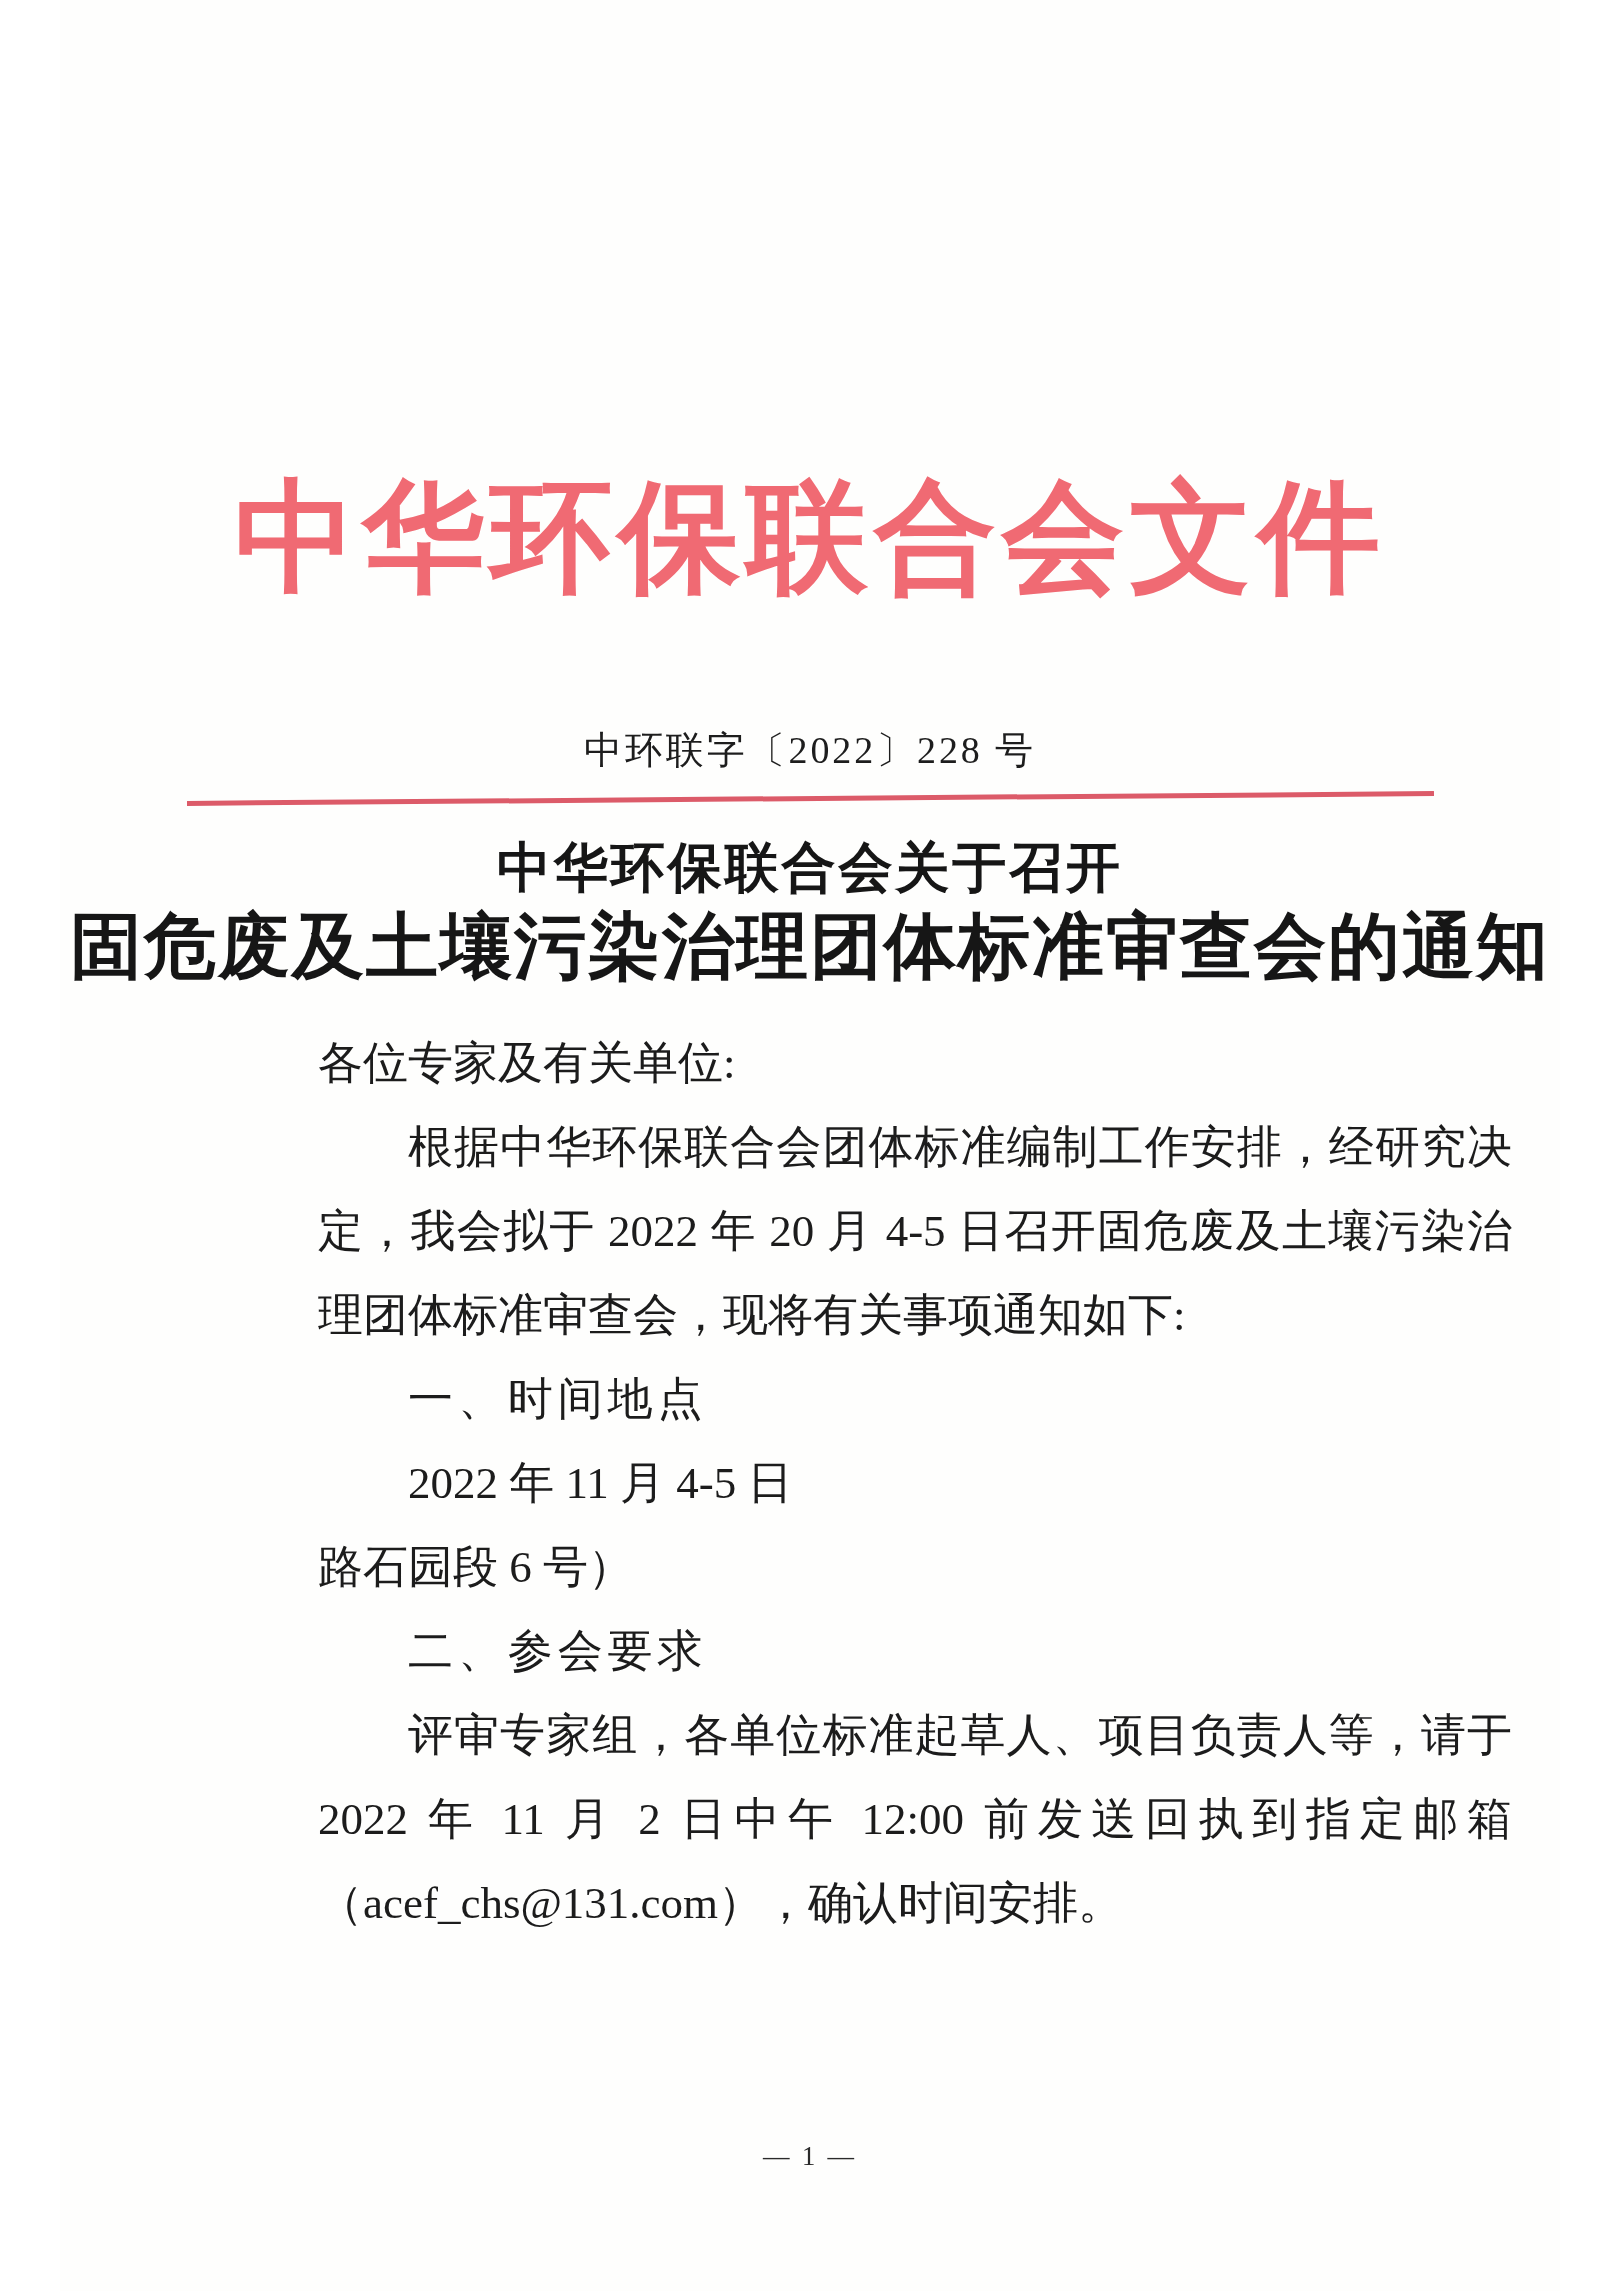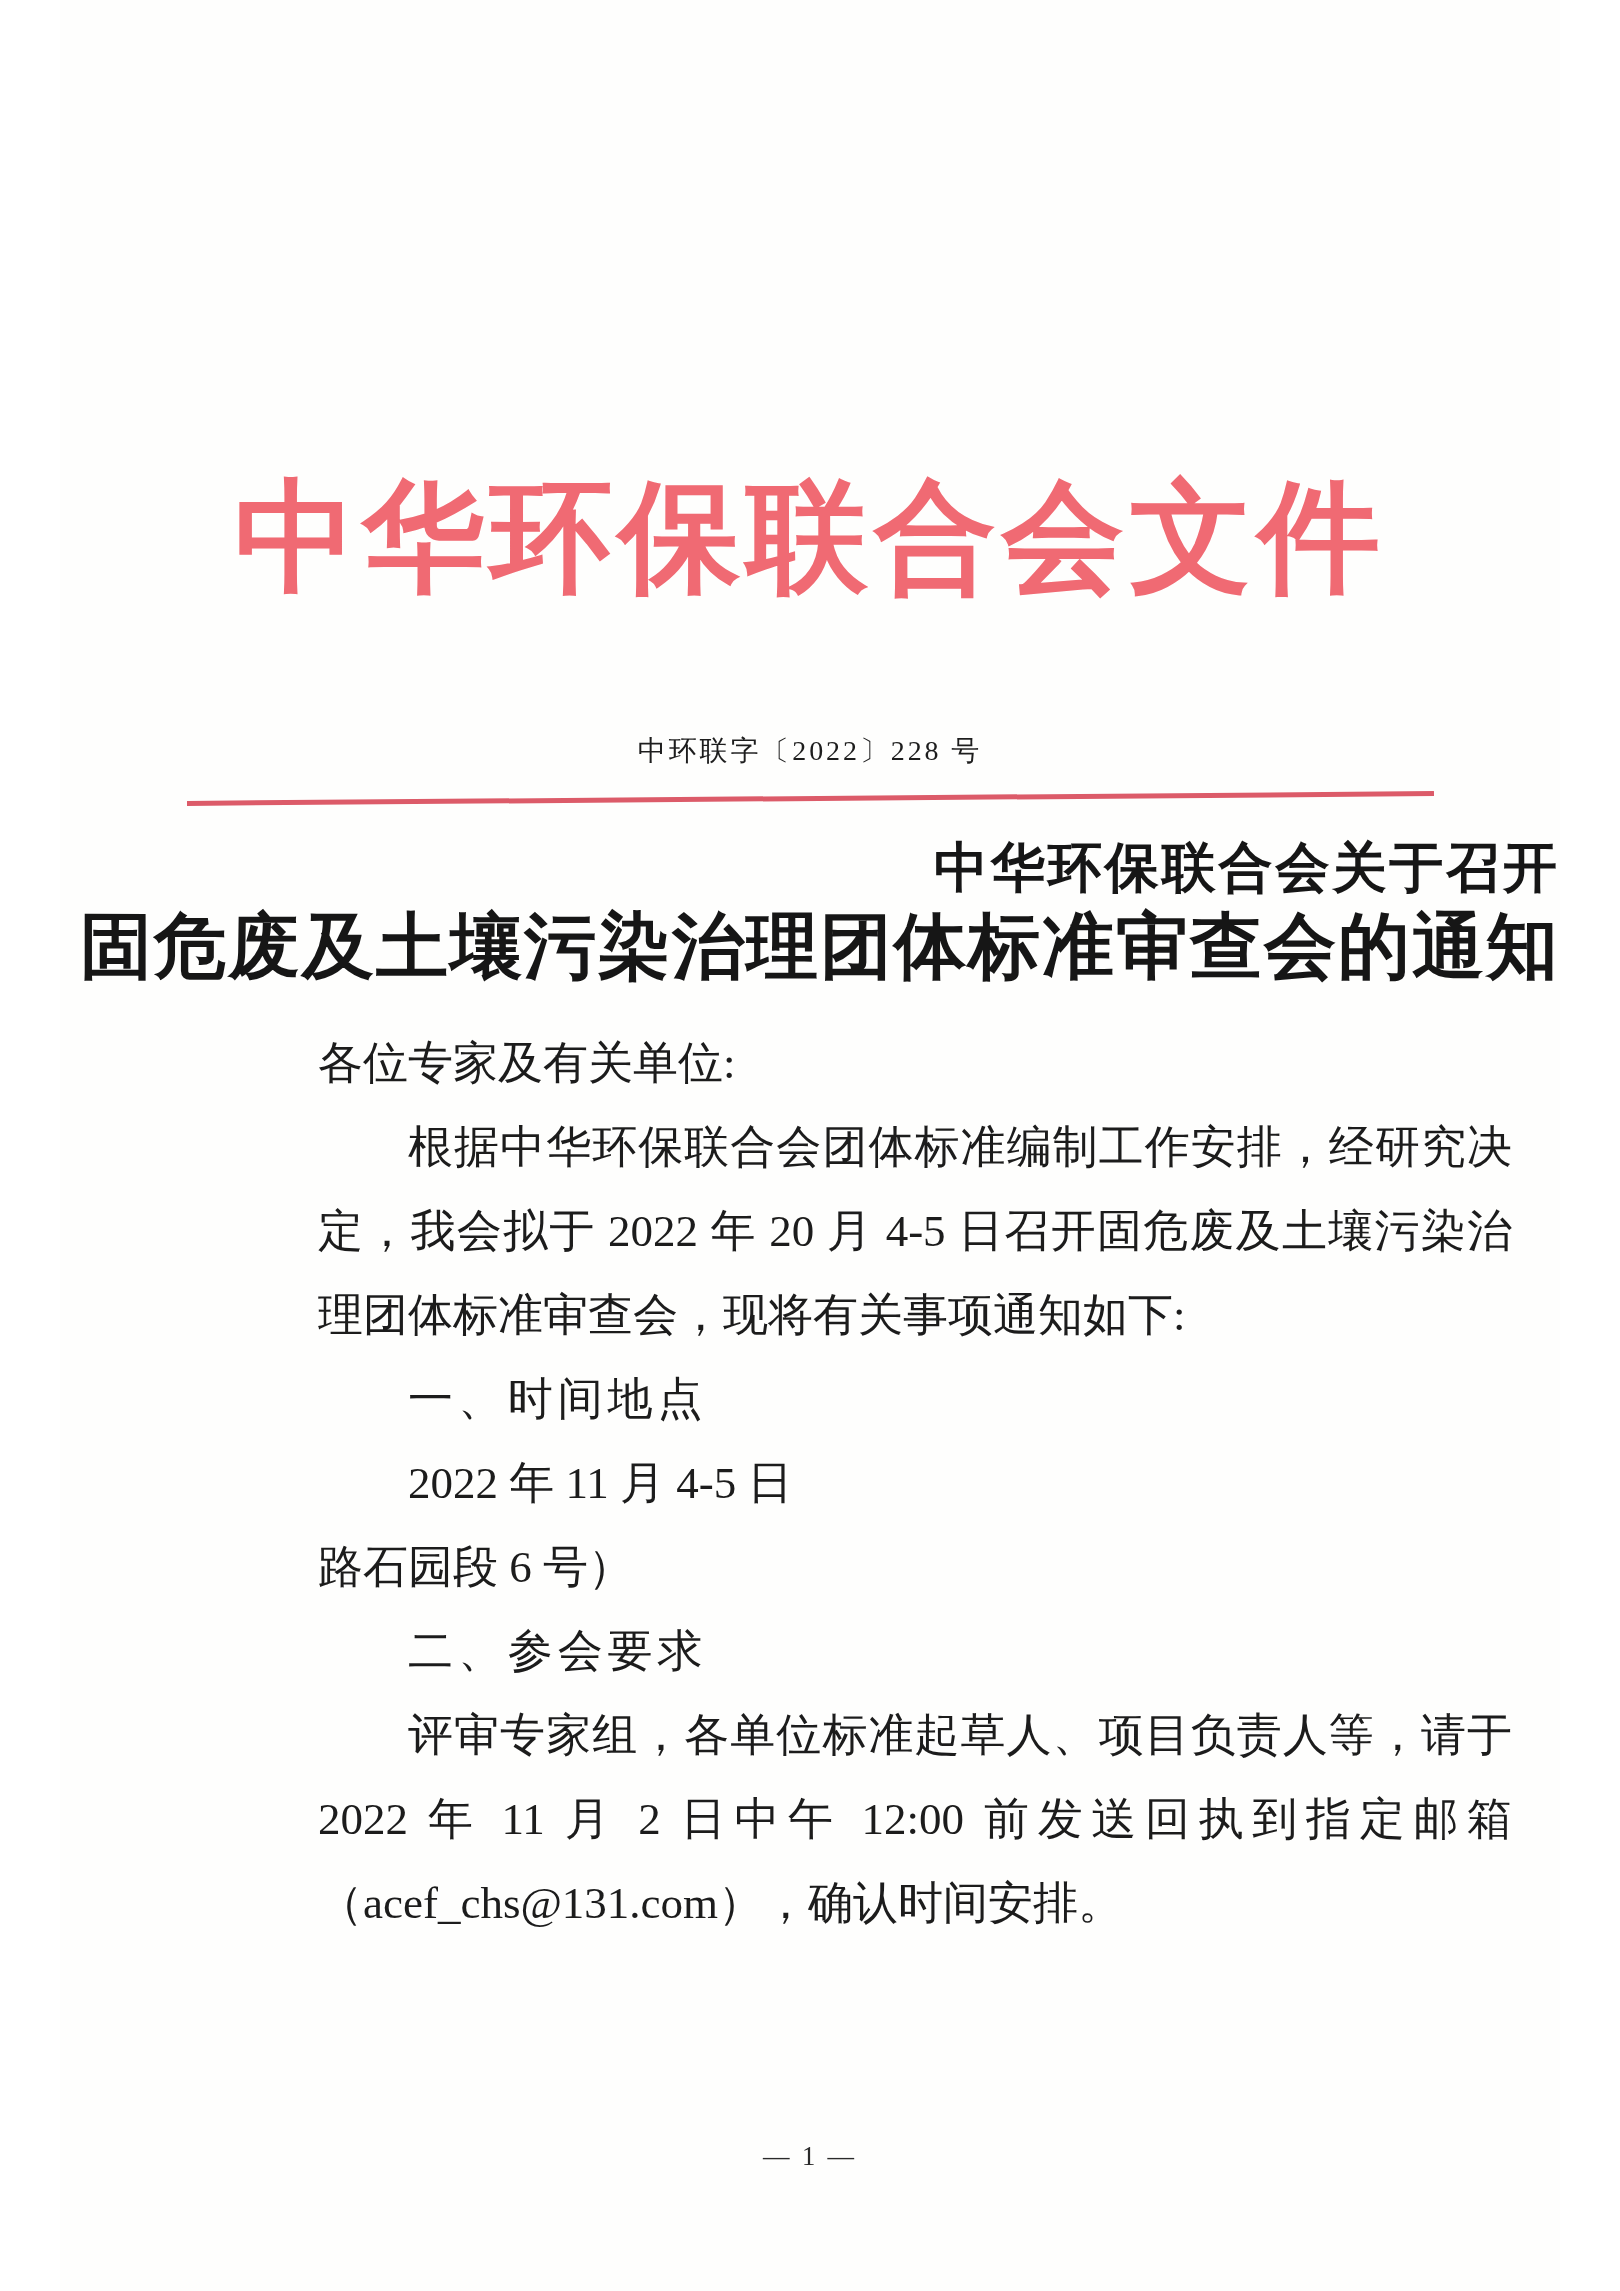--- a/index.html
+++ b/index.html
@@ -31,21 +31,21 @@
     color: var(--title-red, #f06a73);
     white-space: nowrap;
   }
   
   .doc-number {
     position: absolute;
     top: 727px;
     left: 0;
     width: 100%;
     text-align: center;
-    font-size: 28px;
+    font-size: 38px;
     line-height: 47px;
     letter-spacing: 2.9px;
     color: #1d1d1d;
   }
   
   .divider {
     position: absolute;
     top: 796px;
     left: 50%;
     width: 1247px;
@@ -54,21 +54,21 @@
     background: var(--divider-red, #dc5b69);
     transform: rotate(-0.45deg);
   }
   
   .notice-title {
     position: absolute;
     top: 829px;
     left: 0;
     width: 100%;
     margin: 0;
-    text-align: right;
+    text-align: center;
     font-weight: 700;
     color: #161616;
   }
   .notice-title .t-line1 {
     display: block;
     font-size: 54px;
     line-height: 78px;
     letter-spacing: 2.9px;
   }
   .notice-title .t-line2 {

